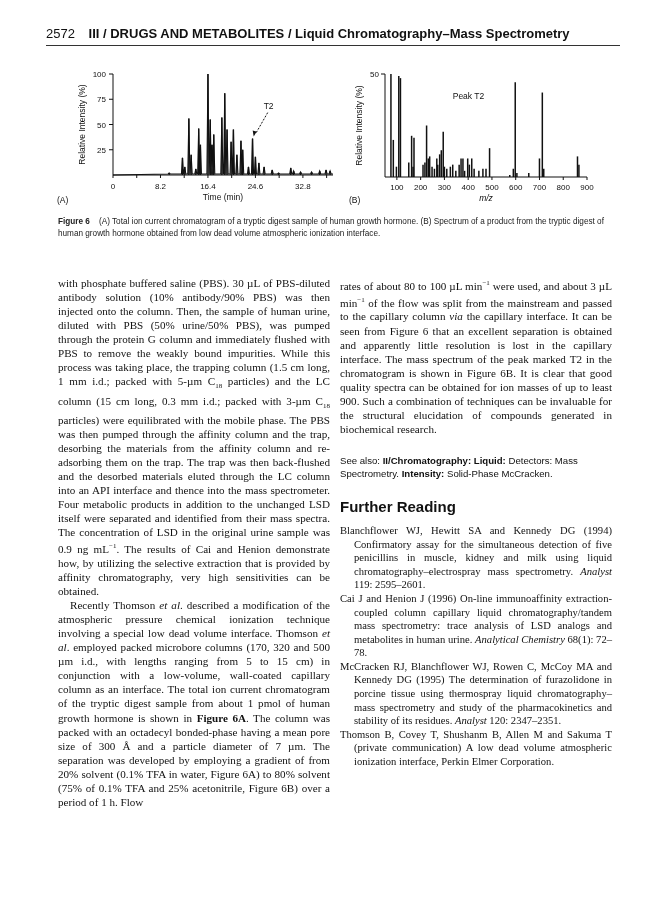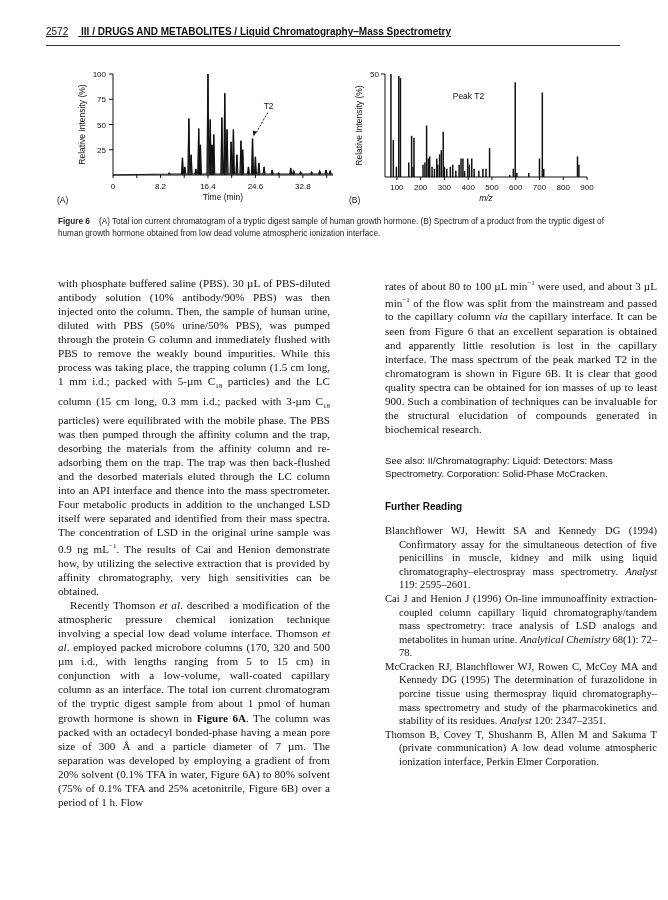--- a/index.html
+++ b/index.html
@@ -1,31 +1,31 @@
 <!DOCTYPE html>
 <html><head>
 <meta charset="utf-8">
 <style>
   html, body { margin: 0; padding: 0; background: #fff; }
   body { width: 668px; height: 900px; position: relative; overflow: hidden; color: #111; }
-  .header { position: absolute; left: 46px; top: 26px; width: 574px; font-family: "Liberation Sans", sans-serif; font-size: 10px; font-weight: bold; text-decoration: underline; }
+  .header { position: absolute; left: 46px; top: 26px; width: 574px; font-family: "Liberation Sans", sans-serif; font-size: 13px; font-weight: bold; }
   .header .pg { font-weight: normal; margin-right: 10px; }
   .rule { position: absolute; left: 46px; top: 45px; width: 574px; height: 1px; background: #333; }
   .fig { position: absolute; font-family: "Liberation Sans", sans-serif; }
   .fig svg text { font-family: "Liberation Sans", sans-serif; fill: #111; }
   .caption { position: absolute; left: 58px; top: 216px; width: 566px; font-family: "Liberation Sans", sans-serif; font-size: 8.2px; line-height: 12px; color: #222; }
   .caption b { font-weight: bold; margin-top: 13px; }
   .col { position: absolute; font-family: "Liberation Serif", serif; font-size: 11.1px; line-height: 14.05px; text-align: justify; color: #111; }
   .col p { margin: 0; }
   .col .indent { text-indent: 12px; }
   .left { left: 58px; top: 276px; width: 272px; }
-  .right { left: 340px; top: 276px; width: 272px; margin-left: 45px; }
+  .right { left: 340px; top: 276px; width: 272px; }
   .seealso { font-family: "Liberation Sans", sans-serif; font-size: 9.6px; line-height: 13px; text-align: left; margin-top: 18px !important; }
-  .seealso b { font-weight: normal; text-align: center; }
-  .fr-title { font-family: "Liberation Sans", sans-serif; font-weight: bold; font-size: 10px; margin-top: 20px !important; margin-bottom: 10px !important; }
+  .seealso b { font-weight: bold; text-align: center; }
+  .fr-title { font-family: "Liberation Sans", sans-serif; font-weight: bold; font-size: 15px; margin-top: 20px !important; margin-bottom: 10px !important; }
   .ref { padding-left: 14px; text-indent: -14px; font-size: 10.6px; line-height: 13.6px; }
   i { font-style: italic; }
 </style>
 </head>
 <body>
 
 <div class="header">
   <span class="pg">2572</span>
   <span>III / DRUGS AND METABOLITES / Liquid Chromatography–Mass Spectrometry</span>
 </div>
@@ -186,21 +186,21 @@
   <span>(A) Total ion current chromatogram of a tryptic digest sample of human growth hormone. (B) Spectrum of a product from the tryptic digest of human growth hormone obtained from low dead volume atmospheric ionization interface.</span>
 </div>
 
 <div class="col left">
   <p><span>with phosphate buffered saline (PBS). 30 µL of PBS-diluted antibody solution (10% antibody/90% PBS) was then injected onto the column. Then, the sample of human urine, diluted with PBS (50% urine/50% PBS), was pumped through the protein G column and immediately flushed with PBS to remove the weakly bound impurities. While this process was taking place, the trapping column (1.5 cm long, 1 mm i.d.; packed with 5-µm C</span><sub style="font-size:7px">18</sub><span> particles) and the LC column (15 cm long, 0.3 mm i.d.; packed with 3-µm C</span><sub style="font-size:7px">18</sub><span> particles) were equilibrated with the mobile phase. The PBS was then pumped through the affinity column and the trap, desorbing the materials from the affinity column and re-adsorbing them on the trap. The trap was then back-flushed and the desorbed materials eluted through the LC column into an API interface and thence into the mass spectrometer. Four metabolic products in addition to the unchanged LSD itself were separated and identified from their mass spectra. The concentration of LSD in the original urine sample was 0.9 ng mL</span><sup style="font-size:7px">−1</sup><span>. The results of Cai and Henion demonstrate how, by utilizing the selective extraction that is provided by affinity chromatography, very high sensitivities can be obtained.</span></p>
   <p class="indent"><span>Recently Thomson </span><i>et al</i><span>. described a modification of the atmospheric pressure chemical ionization technique involving a special low dead volume interface. Thomson </span><i>et al</i><span>. employed packed microbore columns (170, 320 and 500 µm i.d., with lengths ranging from 5 to 15 cm) in conjunction with a low-volume, wall-coated capillary column as an interface. The total ion current chromatogram of the tryptic digest sample from about 1 pmol of human growth hormone is shown in </span><b>Figure 6A</b><span>. The column was packed with an octadecyl bonded-phase having a mean pore size of 300 Å and a particle diameter of 7 µm. The separation was developed by employing a gradient of from 20% solvent (0.1% TFA in water, Figure 6A) to 80% solvent (75% of 0.1% TFA and 25% acetonitrile, Figure 6B) over a period of 1 h. Flow</span></p>
 </div>
 
 <div class="col right">
   <p><span>rates of about 80 to 100 µL min</span><sup style="font-size:7px">−1</sup><span> were used, and about 3 µL min</span><sup style="font-size:7px">−1</sup><span> of the flow was split from the mainstream and passed to the capillary column </span><i>via</i><span> the capillary interface. It can be seen from Figure 6 that an excellent separation is obtained and apparently little resolution is lost in the capillary interface. The mass spectrum of the peak marked T2 in the chromatogram is shown in Figure 6B. It is clear that good quality spectra can be obtained for ion masses of up to least 900. Such a combination of techniques can be invaluable for the structural elucidation of compounds generated in biochemical research.</span></p>
-  <p class="seealso"><span>See also: </span><b>II/Chromatography: Liquid:</b><span> Detectors: Mass Spectrometry. </span><b>Corporation:</b><span> Solid-Phase McCracken.</span></p>
+  <p class="seealso"><span>See also: </span><b>II/Chromatography: Liquid:</b><span> Detectors: Mass Spectrometry. </span><b>Intensity:</b><span> Solid-Phase McCracken.</span></p>
   <p class="fr-title">Further Reading</p>
   <div id="refs">
       <p class="ref"><span>Blanchflower WJ, Hewitt SA and Kennedy DG (1994) Confirmatory assay for the simultaneous detection of five penicillins in muscle, kidney and milk using liquid chromatography–electrospray mass spectrometry. </span><i>Analyst</i><span> 119: 2595–2601.</span></p>
       <p class="ref"><span>Cai J and Henion J (1996) On-line immunoaffinity extraction-coupled column capillary liquid chromatography/tandem mass spectrometry: trace analysis of LSD analogs and metabolites in human urine. </span><i>Analytical Chemistry</i><span> 68(1): 72–78.</span></p>
       <p class="ref"><span>McCracken RJ, Blanchflower WJ, Rowen C, McCoy MA and Kennedy DG (1995) The determination of furazolidone in porcine tissue using thermospray liquid chromatography–mass spectrometry and study of the pharmacokinetics and stability of its residues. </span><i>Analyst</i><span> 120: 2347–2351.</span></p>
       <p class="ref"><span>Thomson B, Covey T, Shushanm B, Allen M and Sakuma T (private communication) A low dead volume atmospheric ionization interface, Perkin Elmer Corporation.</span><i></i><span></span></p>
     </div>
 </div>
 
 </body></html>

